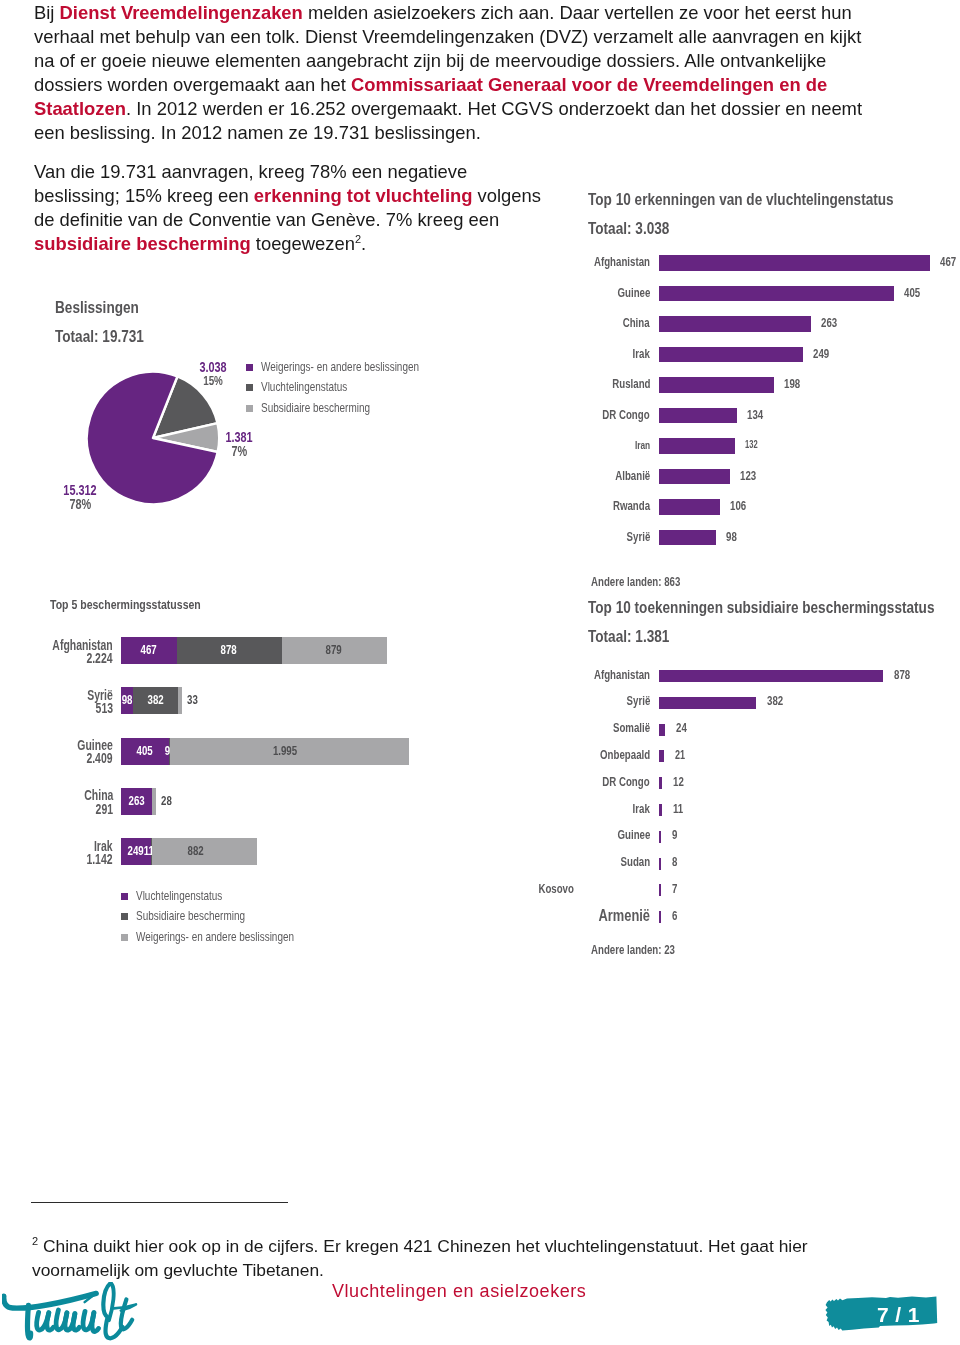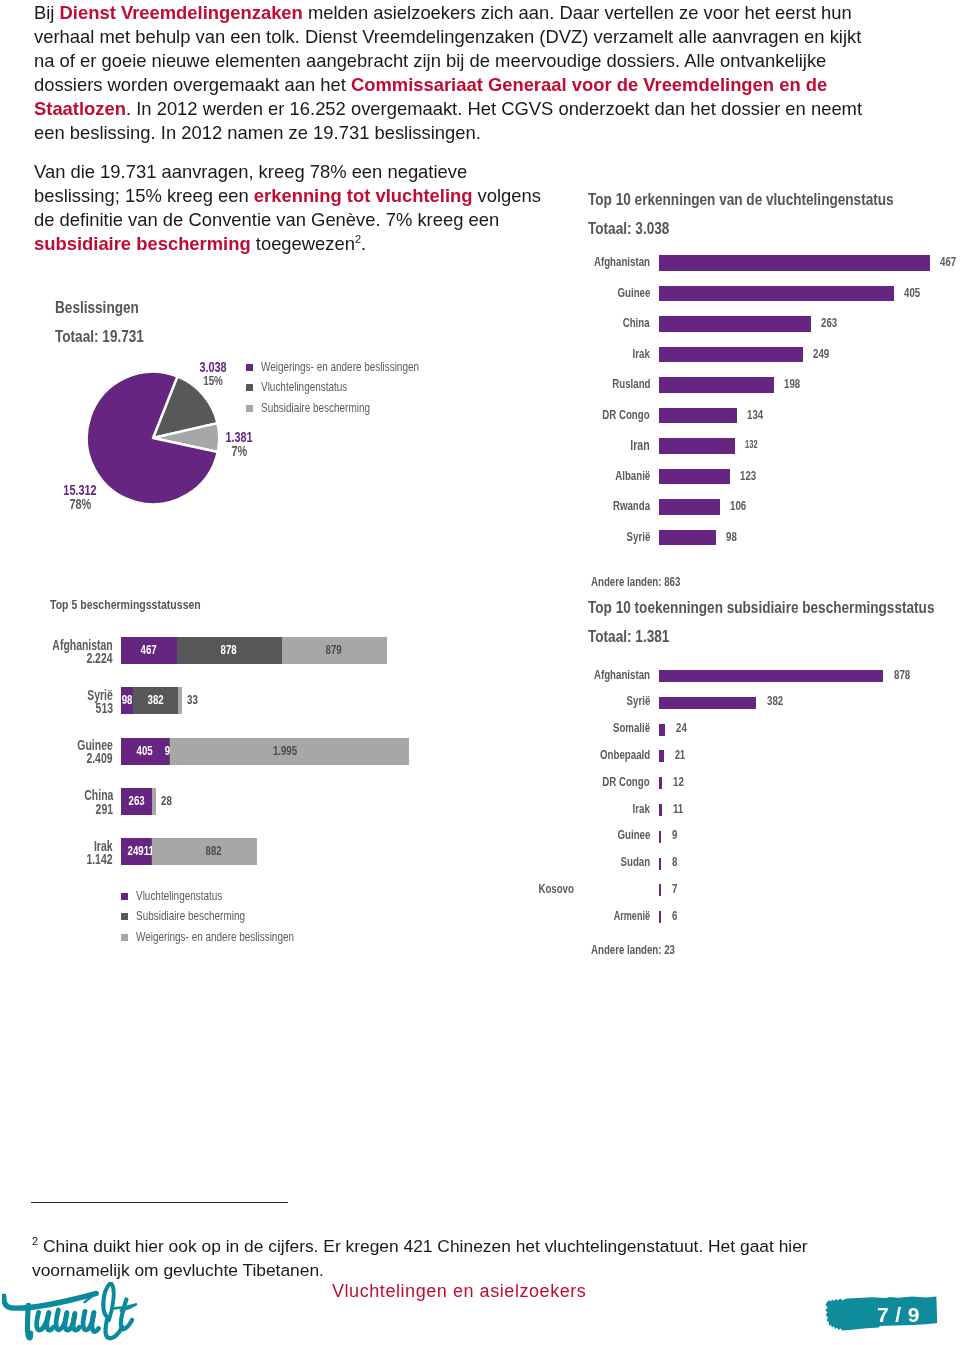--- a/index.html
+++ b/index.html
@@ -113,21 +113,21 @@
         <div class="abs" style="left: 233px; top: 61px; font-size: 12.8px; font-weight: bold; color: rgb(91, 90, 92); line-height: 14px; white-space: nowrap;"><span class="cond-l">263</span></div>
         <div class="abs" style="left: -138px; width: 200px; top: 91.5px; text-align: right; white-space: nowrap; font-size: 12.8px; font-weight: bold; color: rgb(91, 90, 92); line-height: 14px;"><span class="cond-r">Irak</span></div>
         <div class="cbar" style="left: 71px; top: 91.5px; width: 144px; height: 15.6px; background: rgb(102, 37, 129);"></div>
         <div class="abs" style="left: 225px; top: 91.5px; font-size: 12.8px; font-weight: bold; color: rgb(91, 90, 92); line-height: 14px; white-space: nowrap;"><span class="cond-l">249</span></div>
         <div class="abs" style="left: -138px; width: 200px; top: 122px; text-align: right; white-space: nowrap; font-size: 12.8px; font-weight: bold; color: rgb(91, 90, 92); line-height: 14px;"><span class="cond-r">Rusland</span></div>
         <div class="cbar" style="left: 71px; top: 122px; width: 115px; height: 15.6px; background: rgb(102, 37, 129);"></div>
         <div class="abs" style="left: 196px; top: 122px; font-size: 12.8px; font-weight: bold; color: rgb(91, 90, 92); line-height: 14px; white-space: nowrap;"><span class="cond-l">198</span></div>
         <div class="abs" style="left: -138px; width: 200px; top: 152.5px; text-align: right; white-space: nowrap; font-size: 12.8px; font-weight: bold; color: rgb(91, 90, 92); line-height: 14px;"><span class="cond-r">DR Congo</span></div>
         <div class="cbar" style="left: 71px; top: 152.5px; width: 78px; height: 15.6px; background: rgb(102, 37, 129);"></div>
         <div class="abs" style="left: 159px; top: 152.5px; font-size: 12.8px; font-weight: bold; color: rgb(91, 90, 92); line-height: 14px; white-space: nowrap;"><span class="cond-l">134</span></div>
-        <div class="abs" style="left: -138px; width: 200px; top: 183px; text-align: right; white-space: nowrap; font-size: 14px; font-weight: bold; color: rgb(91, 90, 92); line-height: 14px;"><span class="cond-r">Iran</span></div>
+        <div class="abs" style="left: -138px; width: 200px; top: 183px; text-align: right; white-space: nowrap; font-size: 11px; font-weight: bold; color: rgb(91, 90, 92); line-height: 14px;"><span class="cond-r">Iran</span></div>
         <div class="cbar" style="left: 71px; top: 183px; width: 76px; height: 15.6px; background: rgb(102, 37, 129);"></div>
         <div class="abs" style="left: 157px; top: 183px; font-size: 10px; font-weight: bold; color: rgb(91, 90, 92); line-height: 14px; white-space: nowrap;"><span class="cond-l">132</span></div>
         <div class="abs" style="left: -138px; width: 200px; top: 213.5px; text-align: right; white-space: nowrap; font-size: 12.8px; font-weight: bold; color: rgb(91, 90, 92); line-height: 14px;"><span class="cond-r">Albanië</span></div>
         <div class="cbar" style="left: 71px; top: 213.5px; width: 71px; height: 15.6px; background: rgb(102, 37, 129);"></div>
         <div class="abs" style="left: 152px; top: 213.5px; font-size: 12.8px; font-weight: bold; color: rgb(91, 90, 92); line-height: 14px; white-space: nowrap;"><span class="cond-l">123</span></div>
         <div class="abs" style="left: -138px; width: 200px; top: 244px; text-align: right; white-space: nowrap; font-size: 12.8px; font-weight: bold; color: rgb(91, 90, 92); line-height: 14px;"><span class="cond-r">Rwanda</span></div>
         <div class="cbar" style="left: 71px; top: 244px; width: 61px; height: 15.6px; background: rgb(102, 37, 129);"></div>
         <div class="abs" style="left: 142px; top: 244px; font-size: 12.8px; font-weight: bold; color: rgb(91, 90, 92); line-height: 14px; white-space: nowrap;"><span class="cond-l">106</span></div>
         <div class="abs" style="left: -138px; width: 200px; top: 274.5px; text-align: right; white-space: nowrap; font-size: 12.8px; font-weight: bold; color: rgb(91, 90, 92); line-height: 14px;"><span class="cond-r">Syrië</span></div>
         <div class="cbar" style="left: 71px; top: 274.5px; width: 57px; height: 15.6px; background: rgb(102, 37, 129);"></div>
@@ -179,21 +179,21 @@
         <div class="abs" style="left: 110.745px; top: 157.9px; font-size: 12.8px; font-weight: bold; color: rgb(77, 77, 79); line-height: 12px;"><span class="cond-l">28</span></div>
         <div class="abs" style="left: -137px; top: 202.7px; width: 200px; text-align: right; white-space: nowrap; font-size: 13.8px; font-weight: bold; color: rgb(91, 90, 92); line-height: 13.2px;">
           <div><span class="cond-r">Irak</span></div>
           <div><span class="cond-r">1.142</span></div>
         </div>
         <div class="abs" style="left: 71px; top: 201.2px; width: 29.7306px; height: 27px; background: rgb(102, 37, 129);"></div>
         <div class="abs" style="left: 65.8653px; top: 208.2px; width: 40px; text-align: center; font-size: 12.8px; font-weight: bold; color: rgb(255, 255, 255); line-height: 12px;"><span class="cond-c">249</span></div>
         <div class="abs" style="left: 100.731px; top: 201.2px; width: 1.3134px; height: 27px; background: rgb(88, 88, 90);"></div>
         <div class="abs" style="left: 79.1873px; top: 208.2px; width: 40px; text-align: center; font-size: 12.8px; font-weight: bold; color: rgb(255, 255, 255); line-height: 12px;"><span class="cond-c">11</span></div>
         <div class="abs" style="left: 102.044px; top: 201.2px; width: 105.311px; height: 27px; background: rgb(167, 167, 169);"></div>
-        <div class="abs" style="left: 134.699px; top: 208.2px; width: 40px; text-align: right; font-size: 12.8px; font-weight: bold; color: rgb(77, 77, 79); line-height: 12px;"><span class="cond-c">882</span></div>
+        <div class="abs" style="left: 134.699px; top: 208.2px; width: 40px; text-align: left; font-size: 12.8px; font-weight: bold; color: rgb(77, 77, 79); line-height: 12px;"><span class="cond-c">882</span></div>
       </div>
     <div class="abs" id="chart3-legend" style="left:71px;top:291.5px;">
         <div class="abs" style="left: 0px; top: 0px; height: 14px;">
           <span class="legsq" style="left: 0px; top: 4px; background: rgb(102, 37, 129);"></span>
           <span class="legtxt abs" style="left: 15px; top: 0px;">Vluchtelingenstatus</span>
         </div>
         <div class="abs" style="left: 0px; top: 20.8px; height: 14px;">
           <span class="legsq" style="left: 0px; top: 4px; background: rgb(88, 88, 90);"></span>
           <span class="legtxt abs" style="left: 15px; top: 0px;">Subsidiaire bescherming</span>
         </div>
@@ -228,21 +228,21 @@
         <div class="abs" style="left: 84.5px; top: 131.5px; font-size: 12.8px; font-weight: bold; color: rgb(91, 90, 92); line-height: 14px; white-space: nowrap;"><span class="cond-l">11</span></div>
         <div class="abs" style="left: -138px; width: 200px; top: 158.3px; text-align: right; white-space: nowrap; font-size: 12.8px; font-weight: bold; color: rgb(91, 90, 92); line-height: 14px;"><span class="cond-r">Guinee</span></div>
         <div class="cbar" style="left: 70.5px; top: 160.8px; width: 2px; height: 12px; background: rgb(102, 37, 129);"></div>
         <div class="abs" style="left: 83.5px; top: 158.3px; font-size: 12.8px; font-weight: bold; color: rgb(91, 90, 92); line-height: 14px; white-space: nowrap;"><span class="cond-l">9</span></div>
         <div class="abs" style="left: -138px; width: 200px; top: 185.1px; text-align: right; white-space: nowrap; font-size: 12.8px; font-weight: bold; color: rgb(91, 90, 92); line-height: 14px;"><span class="cond-r">Sudan</span></div>
         <div class="cbar" style="left: 70.5px; top: 187.6px; width: 2px; height: 12px; background: rgb(102, 37, 129);"></div>
         <div class="abs" style="left: 83.5px; top: 185.1px; font-size: 12.8px; font-weight: bold; color: rgb(91, 90, 92); line-height: 14px; white-space: nowrap;"><span class="cond-l">8</span></div>
         <div class="abs" style="left: -138px; width: 200px; top: 211.9px; text-align: center; white-space: nowrap; font-size: 12.8px; font-weight: bold; color: rgb(91, 90, 92); line-height: 14px;"><span class="cond-r">Kosovo</span></div>
         <div class="cbar" style="left: 70.5px; top: 214.4px; width: 2px; height: 12px; background: rgb(102, 37, 129);"></div>
         <div class="abs" style="left: 83.5px; top: 211.9px; font-size: 12.8px; font-weight: bold; color: rgb(91, 90, 92); line-height: 14px; white-space: nowrap;"><span class="cond-l">7</span></div>
-        <div class="abs" style="left: -138px; width: 200px; top: 238.7px; text-align: right; white-space: nowrap; font-size: 12px; font-weight: bold; color: rgb(91, 90, 92); line-height: 14px;"><span class="cond-r">Armenië</span></div>
+        <div class="abs" style="left: -138px; width: 200px; top: 238.7px; text-align: right; white-space: nowrap; font-size: 17px; font-weight: bold; color: rgb(91, 90, 92); line-height: 14px;"><span class="cond-r">Armenië</span></div>
         <div class="cbar" style="left: 70.5px; top: 241.2px; width: 2px; height: 12px; background: rgb(102, 37, 129);"></div>
         <div class="abs" style="left: 83.5px; top: 238.7px; font-size: 12.8px; font-weight: bold; color: rgb(91, 90, 92); line-height: 14px; white-space: nowrap;"><span class="cond-l">6</span></div>
       </div>
     <div class="cfoot abs" style="left:3px;top:344px;">Andere landen: 23</div>
   </div>
 
   <div id="fnrule"></div>
   <div id="footnote"><sup>2</sup><span> China duikt hier ook op in de cijfers. Er kregen 421 Chinezen het vluchtelingenstatuut. Het gaat hier voornamelijk om gevluchte Tibetanen.</span></div>
 
   <svg id="logo" class="abs" style="left:2px;top:1282px;" width="140" height="60" viewBox="0 0 140 60">
@@ -278,15 +278,15 @@
   <div id="ftitle">Vluchtelingen en asielzoekers</div>
   <svg id="badge" class="abs" style="left:824px;top:1296px;" width="118" height="42" viewBox="0 0 118 42">
     <path fill="#0f8c9b" d="M3.0 6.2 L5.2 4.0 L6.6 5.6 L8.4 3.4 L10.0 5.0 L12.4 3.0 L14.0 4.6
              L16.0 2.6 L18.4 4.2 L23.0 2.4 L34 2.0 L48 1.3 L62 2.1 L66 0.9 L74 1.8
              L88 0.6 L102 1.4 L112.4 0.4 L113.2 27.0 L110.0 27.6 L98 28.6 L84 29.2
              L70 29.4 L56 30.0 L54.8 31.6 L40 32.6 L28 33.8 L18.2 34.4 L16.8 32.6
              L14.6 34.0 L13.0 31.4 L11.2 33.0 L9.6 30.2 L8.0 31.6 L6.8 28.8
              L5.2 30.0 L4.6 26.0 L2.6 24.6 L3.8 21.4 L1.8 19.0 L3.4 16.6
              L1.4 14.0 L3.6 11.6 L1.6 9.0 Z"></path>
   </svg>
-  <div id="pagebadge">7 / 9</div>
+  <div id="pagebadge">7 / 1</div>
 
 </div>
 
 </body></html>

